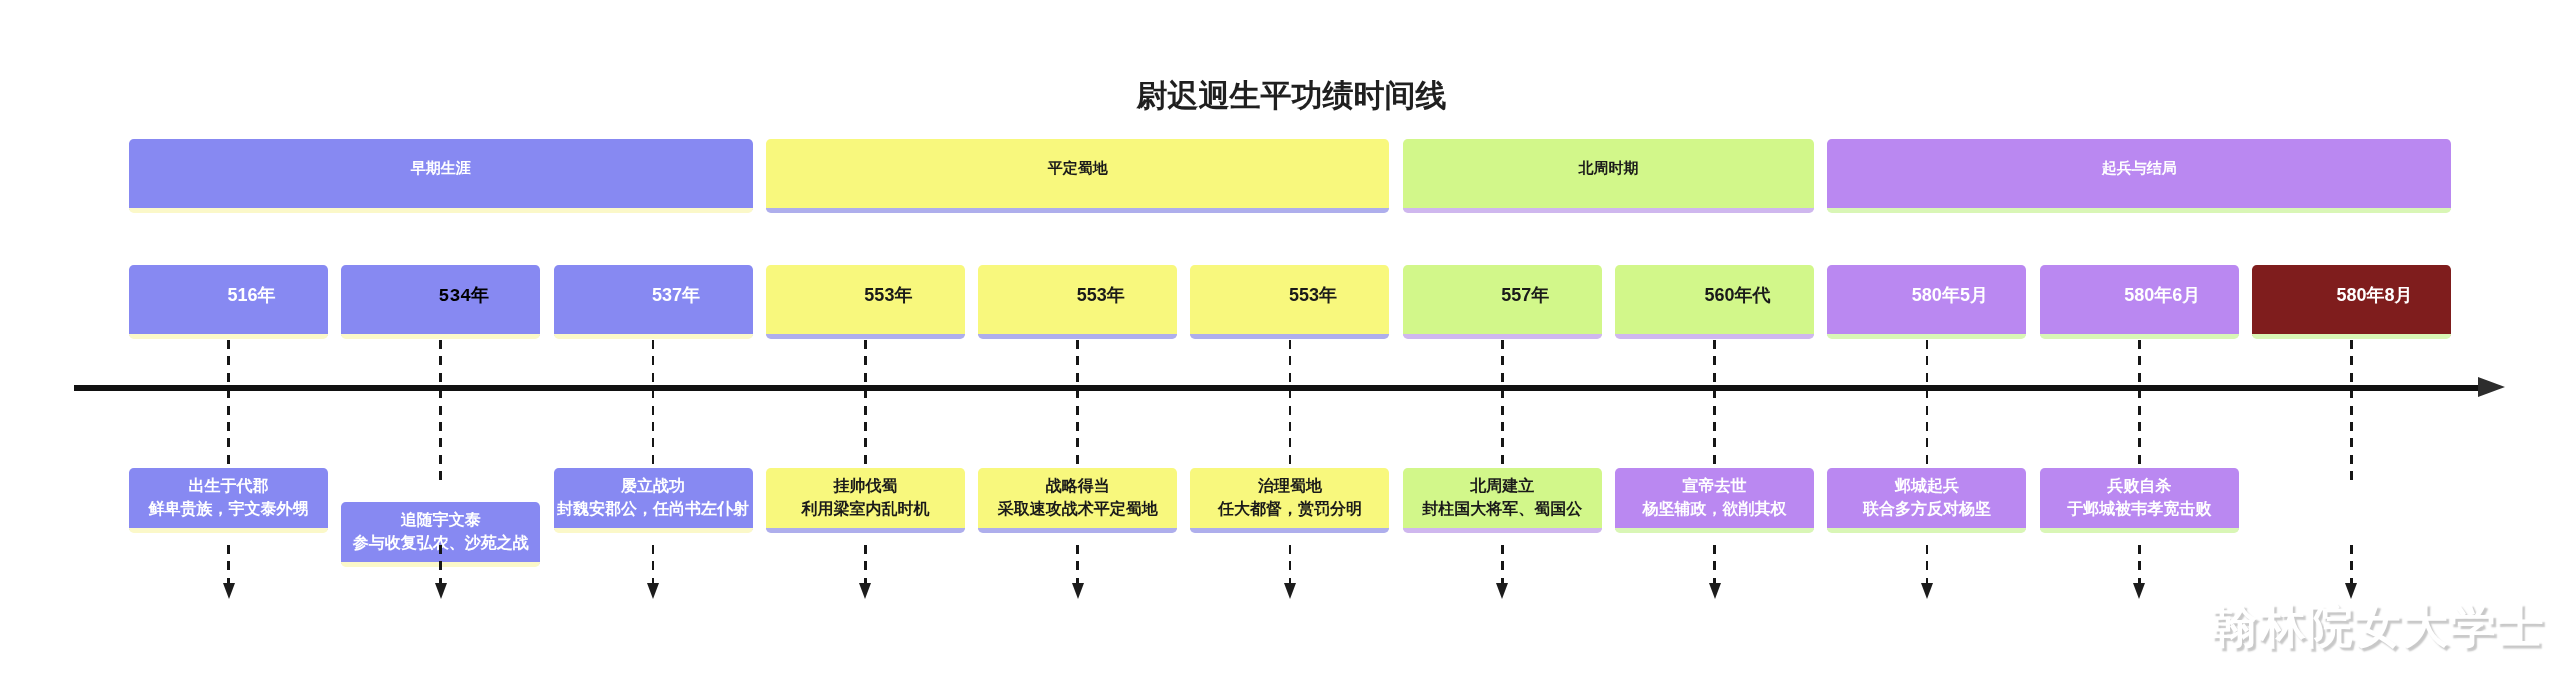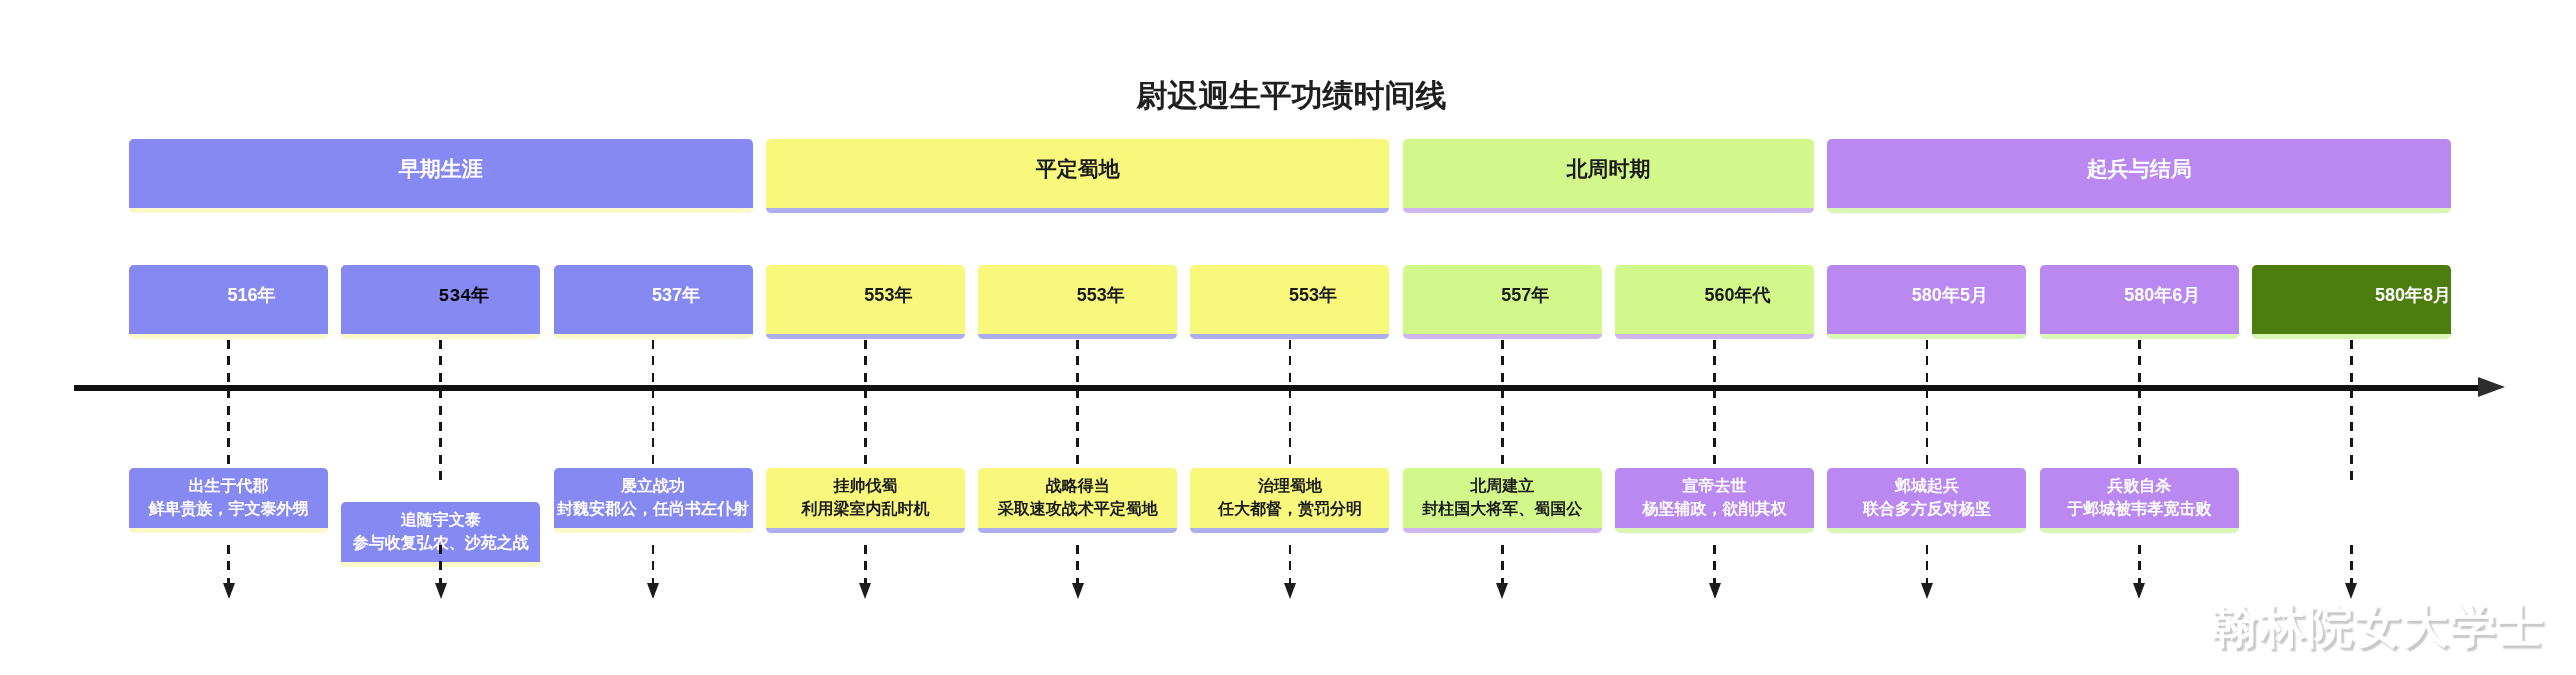--- a/index.html
+++ b/index.html
@@ -15,21 +15,21 @@
        grid-template-columns:repeat(11,199px);column-gap:13.3px;}
   .row-headers{top:139px;}
   .row-years{top:265px;}
   .row-dashes-top{top:340px;height:140px;}
   .row-events{top:468px;}
   .row-dashes-bottom{top:545px;height:58px;}
 
   .box{box-sizing:content-box;border-bottom:5.8px solid #eee;border-radius:4.8px;
        display:flex;flex-direction:column;align-items:center;justify-content:center;
        text-align:center;font-weight:700;}
-  .hbox{height:69px;padding-bottom:0;font-size:21px;}
+  .hbox{height:69px;padding-bottom:0;font-size:15px;}
   .hbox span{transform:translateY(-5.3px);}
   .h1{grid-column:1/4;} .h2{grid-column:4/7;align-items:center;} .h3{grid-column:7/9;} .h4{grid-column:9/12;}
   .ybox{height:69px;font-size:18px;}
   .ybox span{transform:translateY(-5.3px);margin-left:46px;}
   .ebox{height:60px;font-size:16px;line-height:1.42;}
 
   .cell{display:flex;flex-direction:column;align-items:center;}
   .dash{width:2.7px;
         background:repeating-linear-gradient(to bottom,#161616 0 9px,rgba(0,0,0,0) 9px 16.4px);}
   .dash-a{height:140px;}
@@ -91,21 +91,21 @@
       </div>
     <div class="box ybox" style="background-color: rgb(210, 247, 138); border-bottom-color: rgb(207, 183, 238); color: rgb(26, 26, 26);">
       <span>560年代</span>
       </div>
     <div class="box ybox" style="background-color: rgb(186, 136, 241); border-bottom-color: rgb(217, 246, 182); color: rgb(255, 255, 255);">
       <span>580年5月</span>
       </div>
     <div class="box ybox" style="background-color: rgb(186, 136, 241); border-bottom-color: rgb(217, 246, 182); color: rgb(255, 255, 255);">
       <span>580年6月</span>
       </div>
-    <div class="box ybox" style="background-color: #4d7c0f; border-bottom-color: rgb(217, 246, 182); color: rgb(255, 255, 255); align-items: flex-end;">
+    <div class="box ybox" style="background-color: #7f1d1d; border-bottom-color: rgb(217, 246, 182); color: rgb(255, 255, 255);">
       <span>580年8月</span>
       </div>
   </div>
 
   <div class="row row-dashes-top">
     <div class="cell">
         <div class="dash dash-a"></div>
       </div>
     <div class="cell">
         <div class="dash dash-a"></div>

